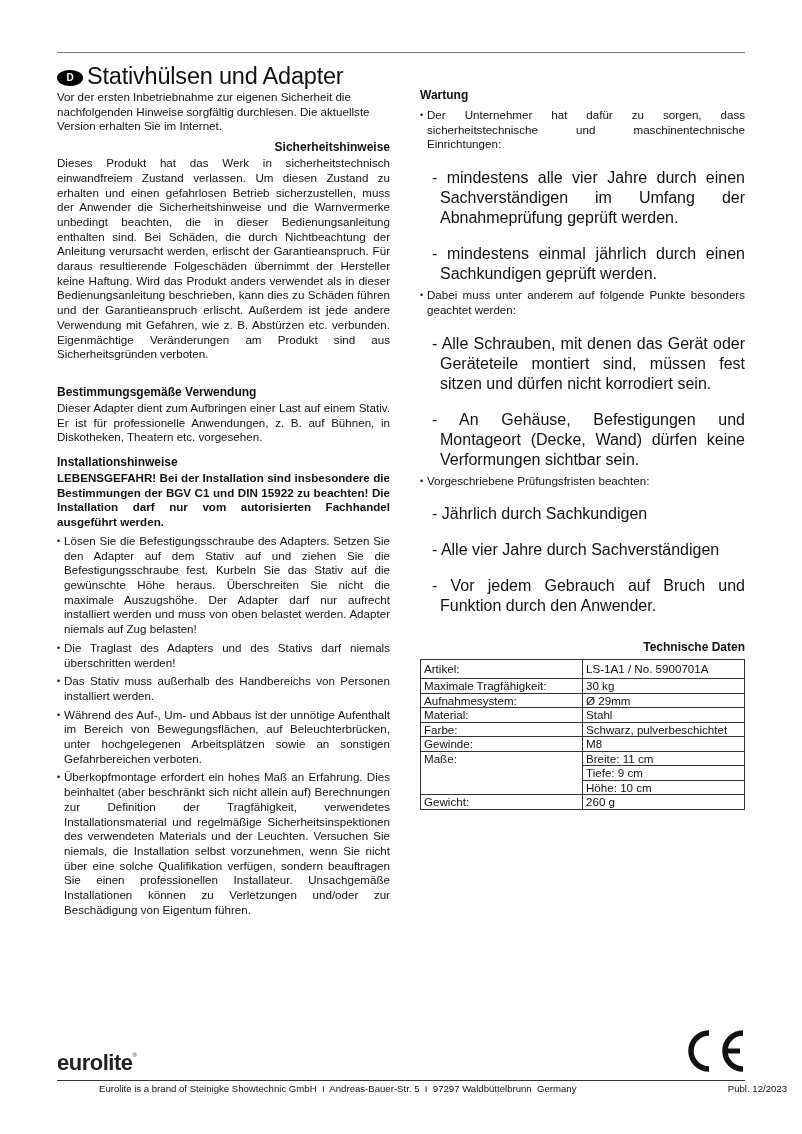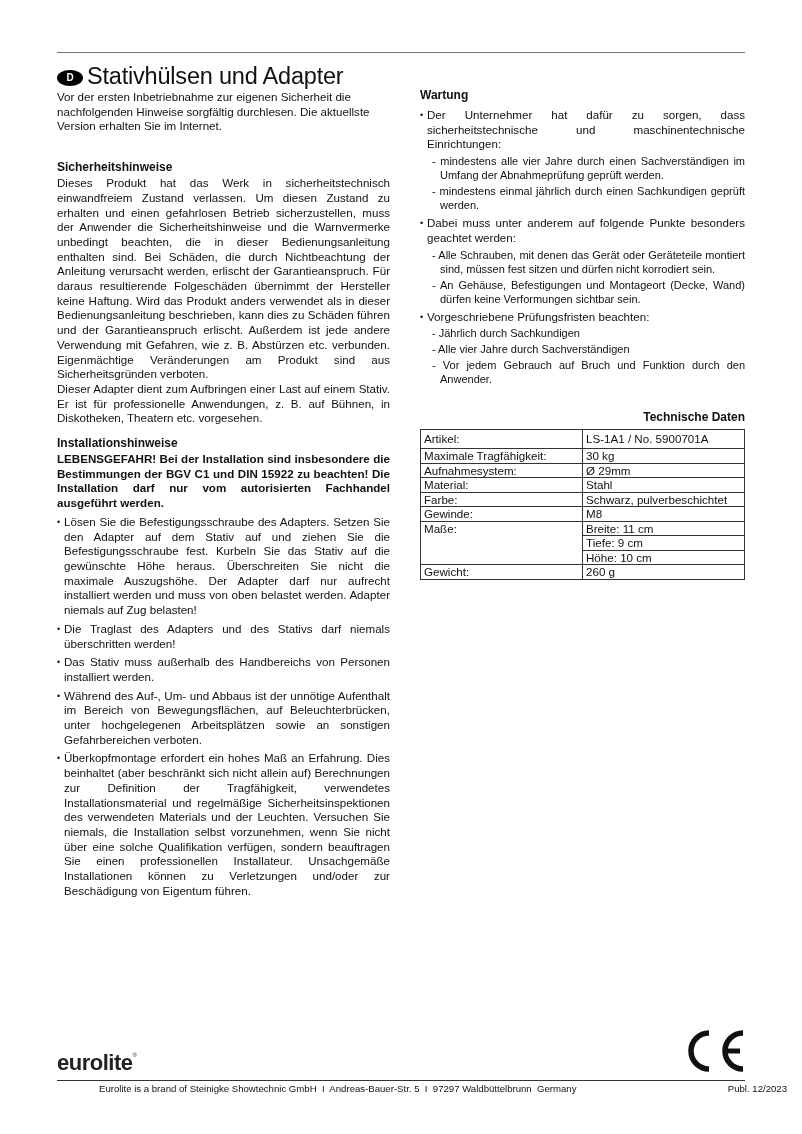--- a/index.html
+++ b/index.html
@@ -19,32 +19,32 @@
     font-family: "Liberation Sans", sans-serif; font-weight: bold; font-size: 10px;
     margin-right: 4px; margin-top: 3px;
   }
   .doc-title { font-size: 23.5px; font-weight: normal; letter-spacing: -0.2px; }
 
   p, .text { margin: 0; font-size: 11.6px; line-height: 14.7px; }
   .justify { text-align: justify; }
   .intro { margin-top: 0px; }
 
   h2 { margin: 0; font-size: 12px; font-weight: bold; line-height: 18px; }
-  .h-sicher { margin-top: 24px; }
+  .h-sicher { margin-top: 4px; text-align: right; }
   .h-bestimm { margin-top: 21px; }
   .h-install { margin-top: 8px; }
   .bold { font-weight: bold; }
 
   ul.bullets { list-style: none; margin: 0; padding: 0; }
   ul.bullets > li { position: relative; padding-left: 7px; font-size: 11.6px; line-height: 14.7px; text-align: justify; margin-top: 4px; }
   ul.bullets > li::before { content: "\2022"; position: absolute; left: 0; top: 0; font-size: 9px; }
   .bullet-text { display: block; }
 
   .sub-list { margin: 0; padding: 0; list-style: none; }
-  .sub-list li { font-size: 11px; line-height: 14px; text-align: justify; padding-left: 13px; text-indent: -8px; margin-top: 2px; }
+  .sub-list li { font-size: 16px; line-height: 20px; text-align: justify; padding-left: 13px; text-indent: -8px; margin-top: 16px; }
 
   .h-wartung { margin-top: 0; }
   .h-tech { margin-top: 22px; text-align: right; }
 
   table.spec { border-collapse: collapse; width: 325px; margin-top: 3px; font-size: 11.6px; border-radius: 23px; }
   table.spec td { border: 1px solid #333; padding: 0 3px; line-height: 13.5px; height: 13.5px; vertical-align: top; }
   table.spec td.k { width: 155px; }
   table.spec tr.first td { height: 18px; line-height: 18px; }
 
   .note { margin-top: 7px; }
@@ -63,20 +63,21 @@
 <div class="col-left">
   <div class="title-row">
     <span class="lang-badge">D</span>
     <span class="doc-title">Stativhülsen und Adapter</span>
   </div>
   <p class="intro">Vor der ersten Inbetriebnahme zur eigenen Sicherheit die nachfolgenden Hinweise sorgfältig durchlesen. Die aktuellste Version erhalten Sie im Internet.</p>
 
   <h2 class="h-sicher">Sicherheitshinweise</h2>
   <p class="justify">Dieses Produkt hat das Werk in sicherheitstechnisch einwandfreiem Zustand verlassen. Um diesen Zustand zu erhalten und einen gefahrlosen Betrieb sicherzustellen, muss der Anwender die Sicherheitshinweise und die Warnvermerke unbedingt beachten, die in dieser Bedienungsanleitung enthalten sind. Bei Schäden, die durch Nichtbeachtung der Anleitung verursacht werden, erlischt der Garantieanspruch. Für daraus resultierende Folgeschäden übernimmt der Hersteller keine Haftung. Wird das Produkt anders verwendet als in dieser Bedienungsanleitung beschrieben, kann dies zu Schäden führen und der Garantieanspruch erlischt. Außerdem ist jede andere Verwendung mit Gefahren, wie z. B. Abstürzen etc. verbunden. Eigenmächtige Veränderungen am Produkt sind aus Sicherheitsgründen verboten.</p>
 
+  <h2 class="h-bestimm">Bestimmungsgemäße Verwendung</h2>
   <p class="justify">Dieser Adapter dient zum Aufbringen einer Last auf einem Stativ. Er ist für professionelle Anwendungen, z. B. auf Bühnen, in Diskotheken, Theatern etc. vorgesehen.</p>
 
   <h2 class="h-install">Installationshinweise</h2>
   <p class="justify bold">LEBENSGEFAHR! Bei der Installation sind insbesondere die Bestimmungen der BGV C1 und DIN 15922 zu beachten! Die Installation darf nur vom autorisierten Fachhandel ausgeführt werden.</p>
 
   <ul class="bullets">
     <li>
         <span class="bullet-text">Lösen Sie die Befestigungsschraube des Adapters. Setzen Sie den Adapter auf dem Stativ auf und ziehen Sie die Befestigungsschraube fest. Kurbeln Sie das Stativ auf die gewünschte Höhe heraus. Überschreiten Sie nicht die maximale Auszugshöhe. Der Adapter darf nur aufrecht installiert werden und muss von oben belastet werden. Adapter niemals auf Zug belasten!</span>
       </li>
     <li>

